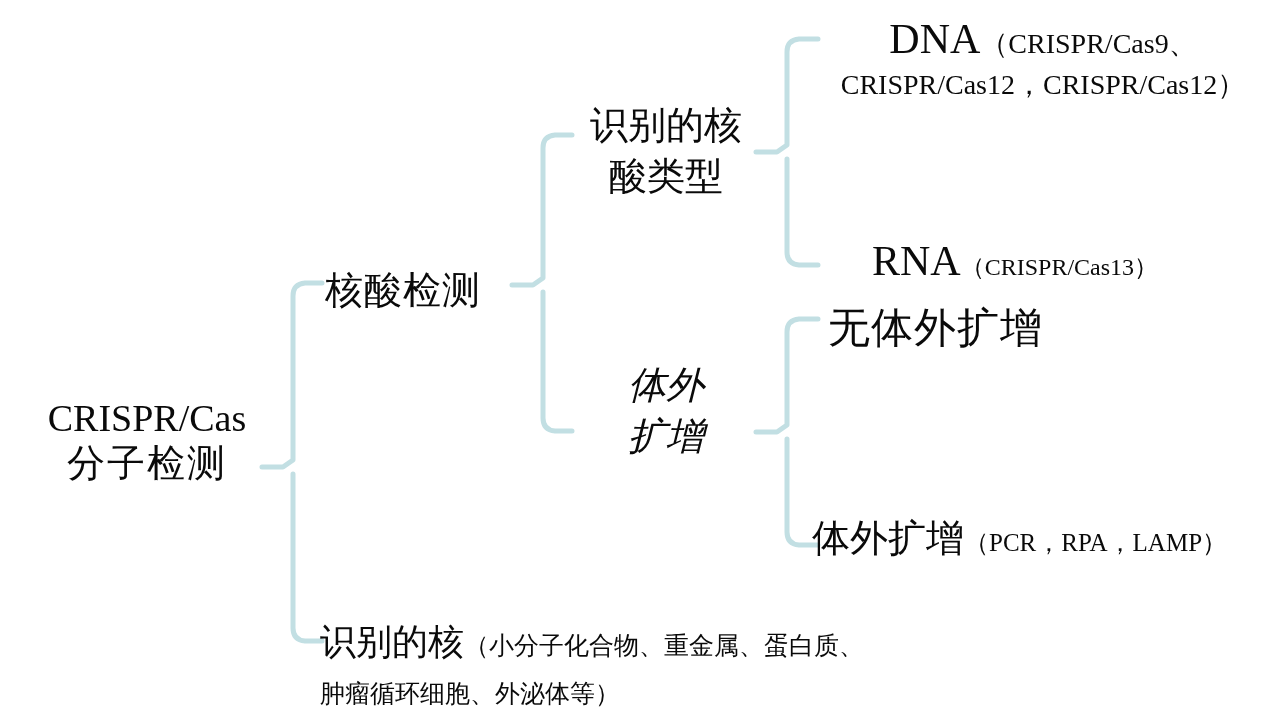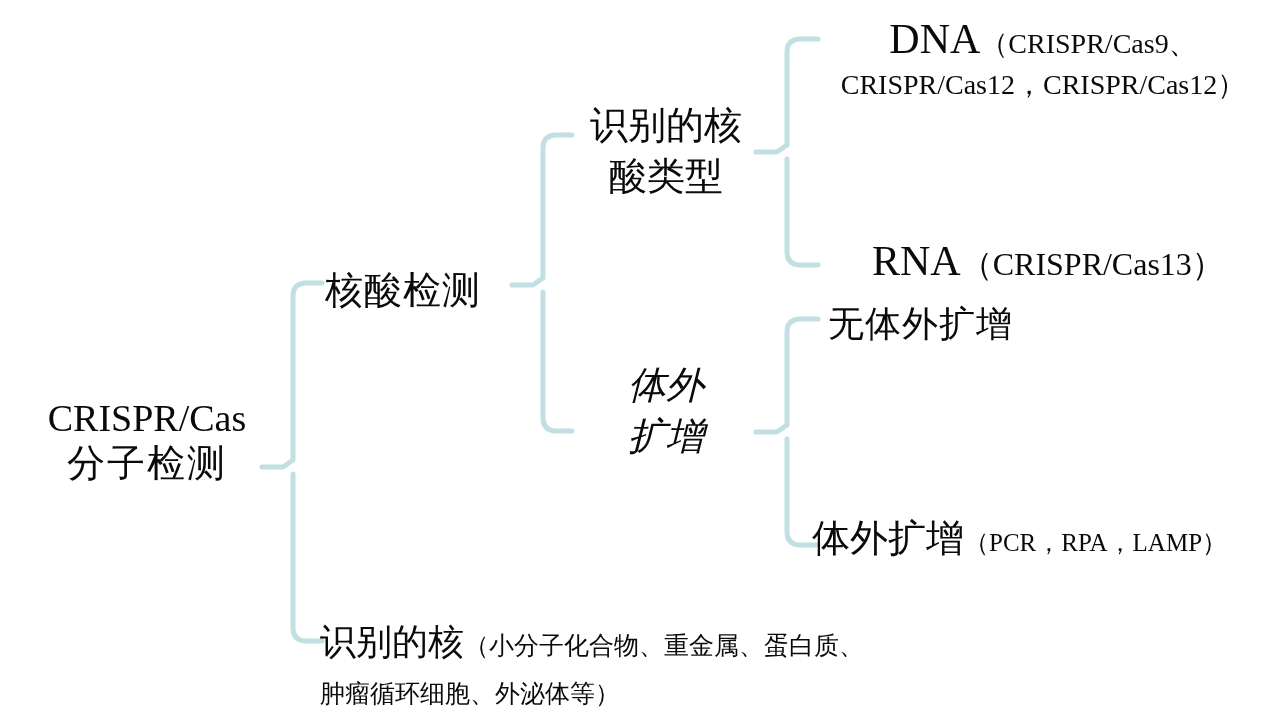--- a/index.html
+++ b/index.html
@@ -95,26 +95,26 @@
     line-height: 1.3;
   }
   #node-dna .big { font-size: 42px; }
   #node-dna .small { font-size: 28px; }
 
   #node-rna {
     left: 872px;
     top: 236px;
     font-size: 42px;
   }
-  #node-rna .small { font-size: 32px; }
+  #node-rna .small { font-size: 24px; }
 
   #node-noamp {
     left: 828px;
     top: 303px;
-    font-size: 36px;
+    font-size: 42px;
     letter-spacing: 1px;
   }
 
   #node-invitro {
     left: 812px;
     top: 516px;
     font-size: 38px;
   }
   #node-invitro .small { font-size: 25px; letter-spacing: 0px; }
 </style>

